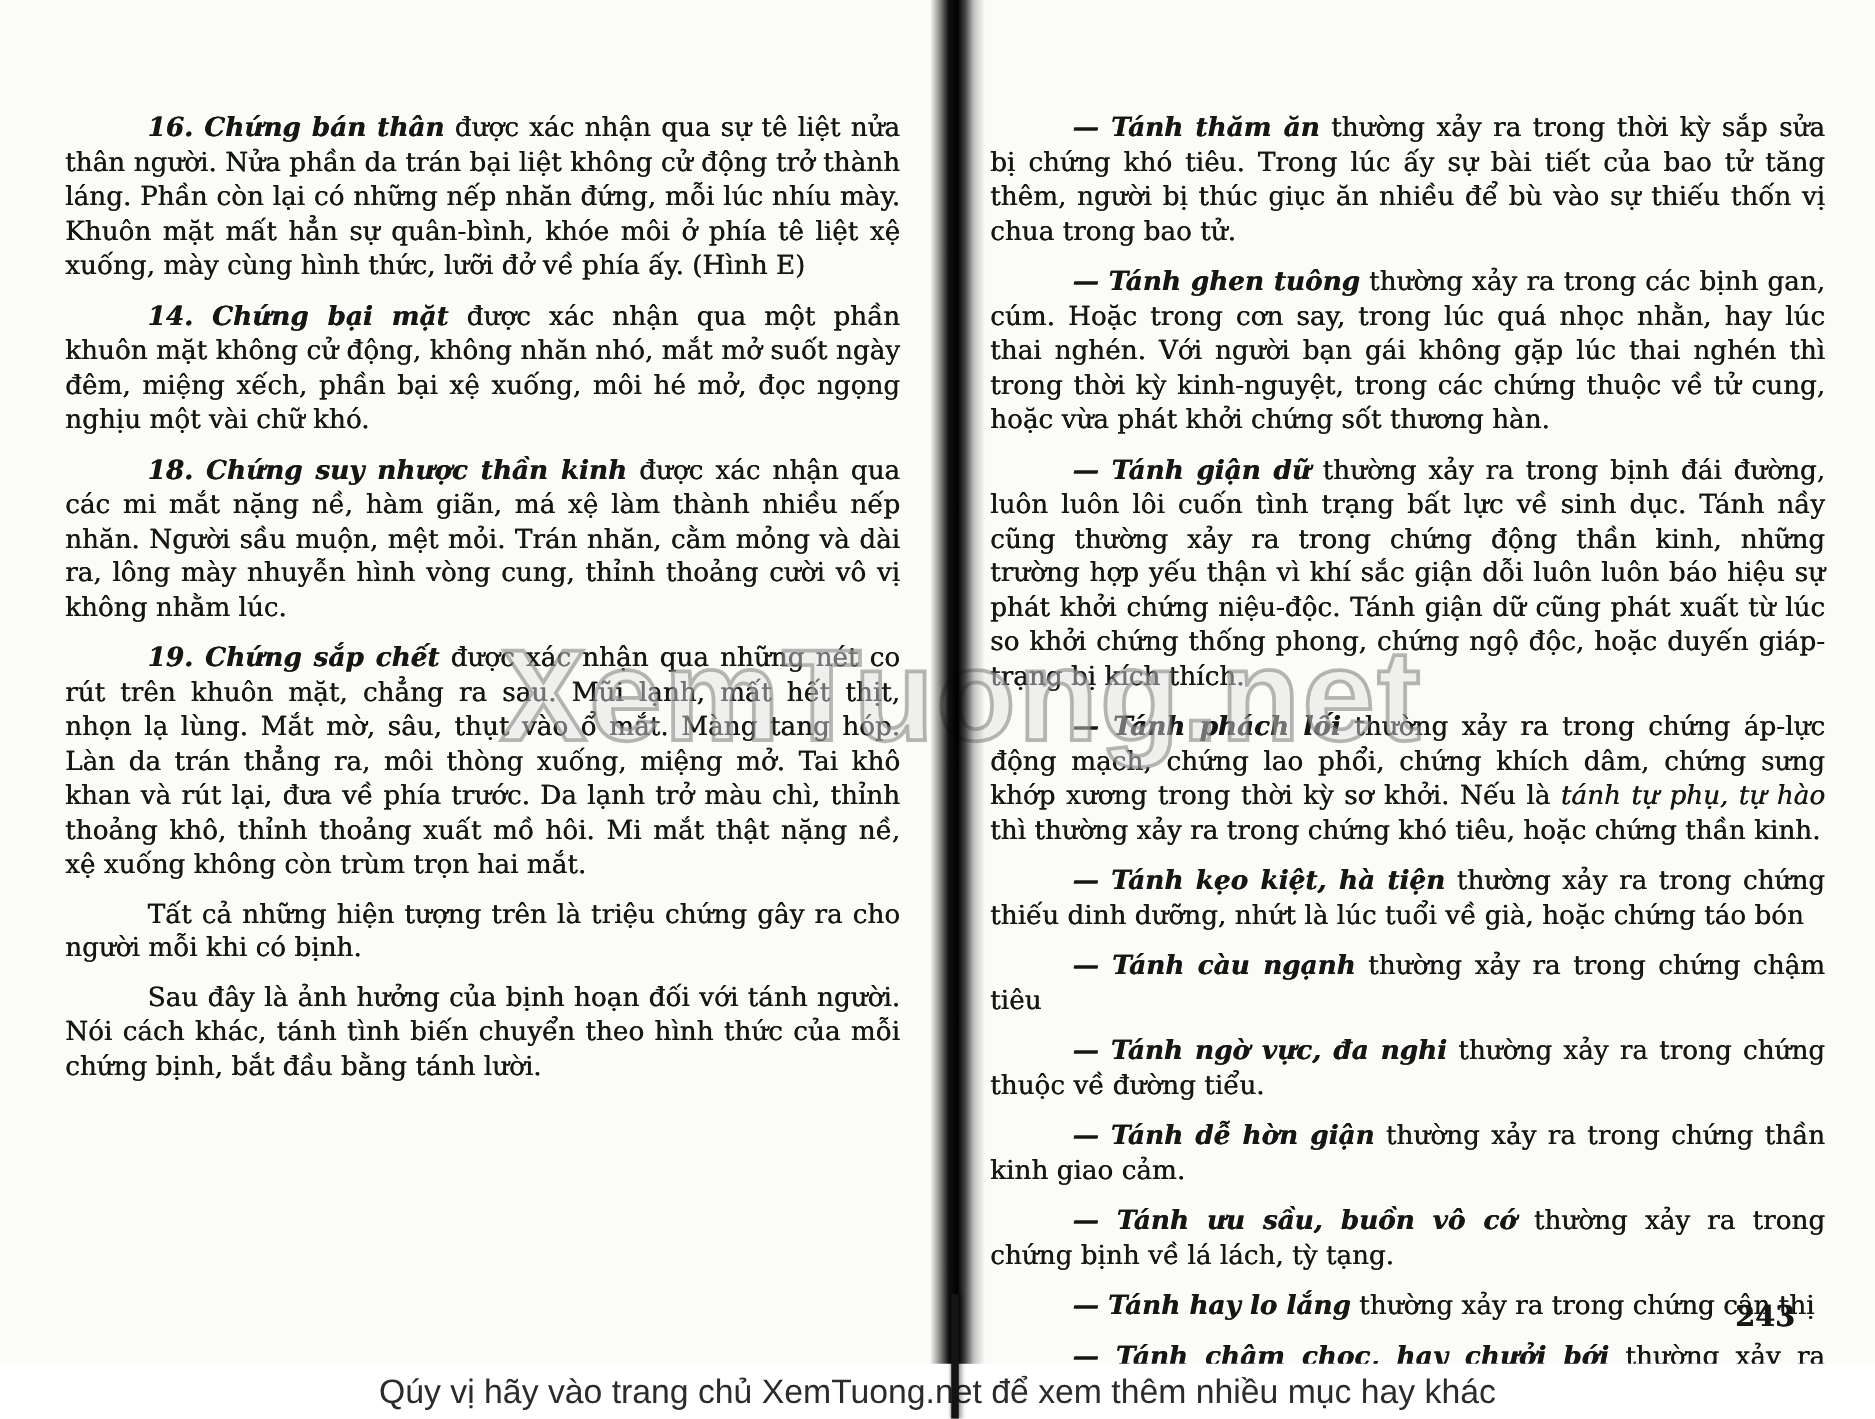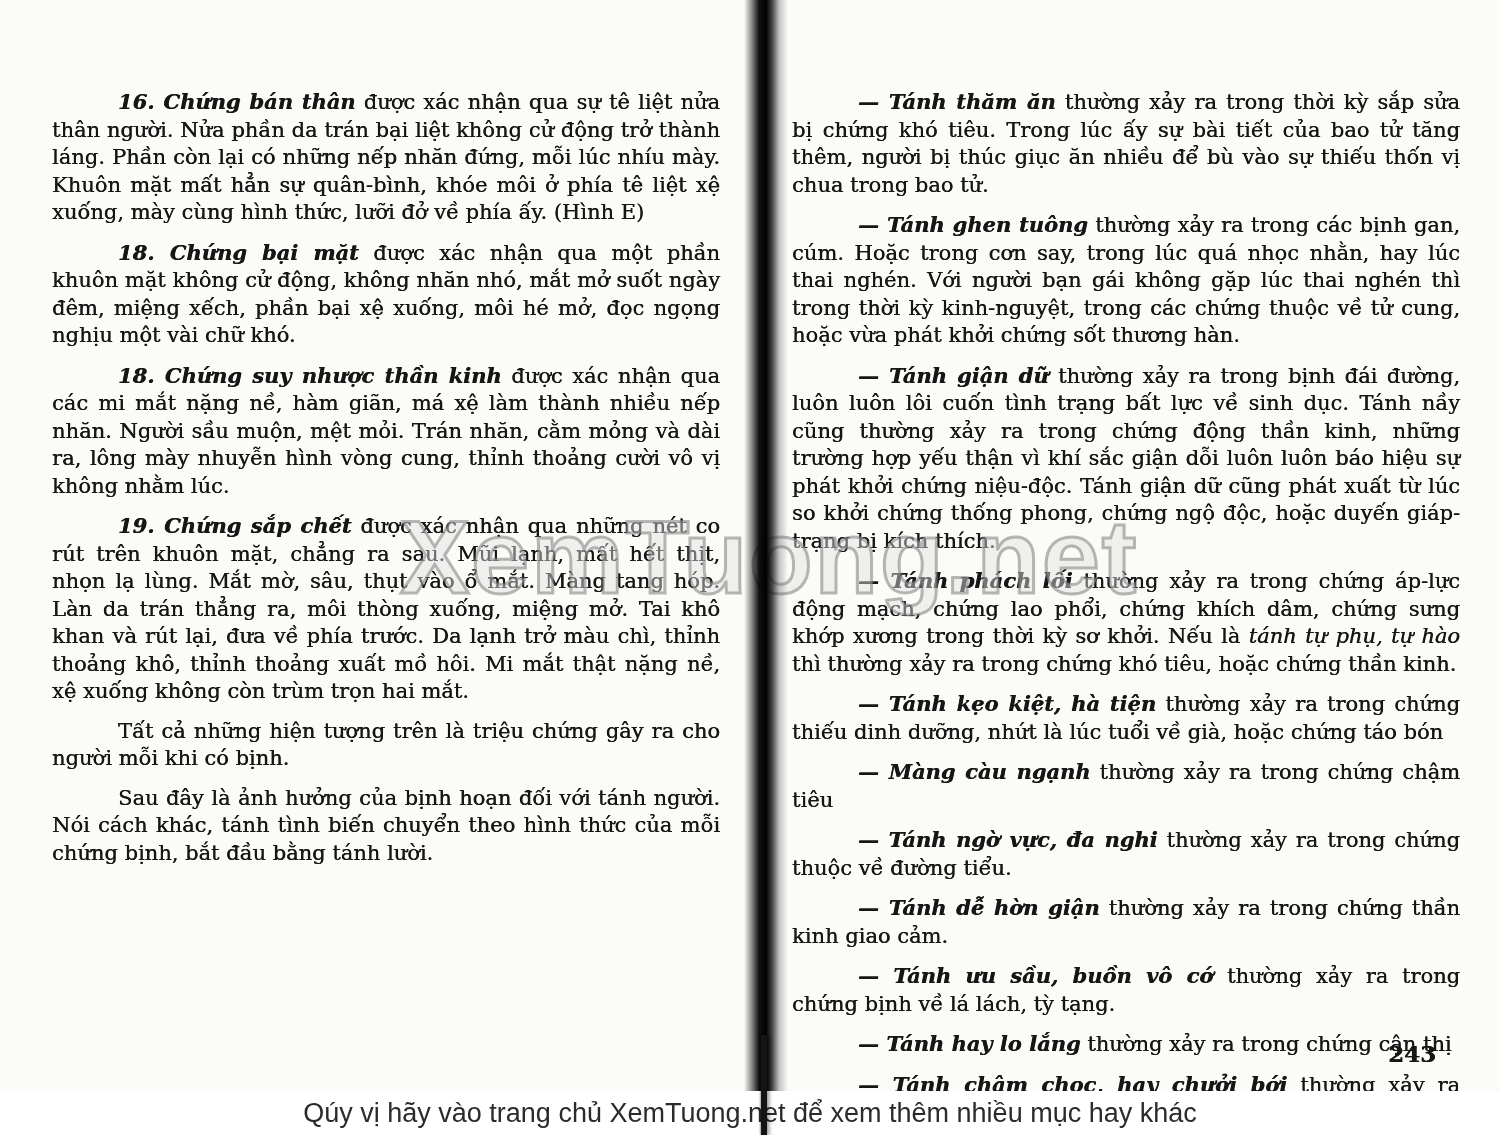--- a/index.html
+++ b/index.html
@@ -62,34 +62,34 @@
     display:flex;align-items:center;justify-content:center;
     font-family:"Liberation Sans", sans-serif;
     font-size:27px;color:#2b2b2b;margin-top:31px;
   }
 </style>
 </head>
 <body>
 
 <div class="page page-left">
   <p class="para"><span class="lead">16. Chứng bán thân</span><span> được xác nhận qua sự tê liệt nửa thân người. Nửa phần da trán bại liệt không cử động trở thành láng. Phần còn lại có những nếp nhăn đứng, mỗi lúc nhíu mày. Khuôn mặt mất hẳn sự quân-bình, khóe môi ở phía tê liệt xệ xuống, mày cùng hình thức, lưỡi đở về phía ấy. (Hình E)</span></p>
-  <p class="para"><span class="lead">18. Chứng bại mặt</span><span> được xác nhận qua một phần khuôn mặt không cử động, không nhăn nhó, mắt mở suốt ngày đêm, miệng xếch, phần bại xệ xuống, môi hé mở, đọc ngọng nghịu một vài chữ khó.</span></p>
+  <p class="para"><span class="lead">14. Chứng bại mặt</span><span> được xác nhận qua một phần khuôn mặt không cử động, không nhăn nhó, mắt mở suốt ngày đêm, miệng xếch, phần bại xệ xuống, môi hé mở, đọc ngọng nghịu một vài chữ khó.</span></p>
   <p class="para"><span class="lead">18. Chứng suy nhược thần kinh</span><span> được xác nhận qua các mi mắt nặng nề, hàm giãn, má xệ làm thành nhiều nếp nhăn. Người sầu muộn, mệt mỏi. Trán nhăn, cằm mỏng và dài ra, lông mày nhuyễn hình vòng cung, thỉnh thoảng cười vô vị không nhằm lúc.</span></p>
   <p class="para"><span class="lead">19. Chứng sắp chết</span><span> được xác nhận qua những nét co rút trên khuôn mặt, chẳng ra sau. Mũi lạnh, mất hết thịt, nhọn lạ lùng. Mắt mờ, sâu, thụt vào ổ mắt. Màng tang hóp. Làn da trán thẳng ra, môi thòng xuống, miệng mở. Tai khô khan và rút lại, đưa về phía trước. Da lạnh trở màu chì, thỉnh thoảng khô, thỉnh thoảng xuất mồ hôi. Mi mắt thật nặng nề, xệ xuống không còn trùm trọn hai mắt.</span></p>
   <p class="para"><span>Tất cả những hiện tượng trên là triệu chứng gây ra cho người mỗi khi có bịnh.</span></p>
   <p class="para"><span>Sau đây là ảnh hưởng của bịnh hoạn đối với tánh người. Nói cách khác, tánh tình biến chuyển theo hình thức của mỗi chứng bịnh, bắt đầu bằng tánh lười.</span></p>
 </div>
 
 <div class="page page-right">
   <p class="para"><span class="lead">— Tánh thăm ăn</span><span> thường xảy ra trong thời kỳ sắp sửa bị chứng khó tiêu. Trong lúc ấy sự bài tiết của bao tử tăng thêm, người bị thúc giục ăn nhiều để bù vào sự thiếu thốn vị chua trong bao tử.</span></p>
   <p class="para"><span class="lead">— Tánh ghen tuông</span><span> thường xảy ra trong các bịnh gan, cúm. Hoặc trong cơn say, trong lúc quá nhọc nhằn, hay lúc thai nghén. Với người bạn gái không gặp lúc thai nghén thì trong thời kỳ kinh-nguyệt, trong các chứng thuộc về tử cung, hoặc vừa phát khởi chứng sốt thương hàn.</span></p>
   <p class="para"><span class="lead">— Tánh giận dữ</span><span> thường xảy ra trong bịnh đái đường, luôn luôn lôi cuốn tình trạng bất lực về sinh dục. Tánh nầy cũng thường xảy ra trong chứng động thần kinh, những trường hợp yếu thận vì khí sắc giận dỗi luôn luôn báo hiệu sự phát khởi chứng niệu-độc. Tánh giận dữ cũng phát xuất từ lúc so khởi chứng thống phong, chứng ngộ độc, hoặc duyến giáp-trạng bị kích thích.</span></p>
   <p class="para"><span class="lead">— Tánh phách lối</span><span> thường xảy ra trong chứng áp-lực động mạch, chứng lao phổi, chứng khích dâm, chứng sưng khớp xương trong thời kỳ sơ khởi. Nếu là </span><span class="inline-em">tánh tự phụ, tự hào</span><span> thì thường xảy ra trong chứng khó tiêu, hoặc chứng thần kinh.</span></p>
   <p class="para"><span class="lead">— Tánh kẹo kiệt, hà tiện</span><span> thường xảy ra trong chứng thiếu dinh dưỡng, nhứt là lúc tuổi về già, hoặc chứng táo bón</span></p>
-  <p class="para"><span class="lead">— Màng càu ngạnh</span><span> thường xảy ra trong chứng chậm tiêu</span></p>
+  <p class="para"><span class="lead">— Tánh càu ngạnh</span><span> thường xảy ra trong chứng chậm tiêu</span></p>
   <p class="para"><span class="lead">— Tánh ngờ vực, đa nghi</span><span> thường xảy ra trong chứng thuộc về đường tiểu.</span></p>
   <p class="para"><span class="lead">— Tánh dễ hờn giận</span><span> thường xảy ra trong chứng thần kinh giao cảm.</span></p>
   <p class="para"><span class="lead">— Tánh ưu sầu, buồn vô cớ</span><span> thường xảy ra trong chứng bịnh về lá lách, tỳ tạng.</span></p>
   <p class="para"><span class="lead">— Tánh hay lo lắng</span><span> thường xảy ra trong chứng cận thị</span></p>
   <p class="para"><span class="lead">— Tánh châm chọc, hay chưởi bới</span><span> thường xảy ra trong chứng đau dạ dày.</span></p>
 </div>
 
 <div class="page-number page-number-left">242</div>
 <div class="page-number page-number-right">243</div>
 

